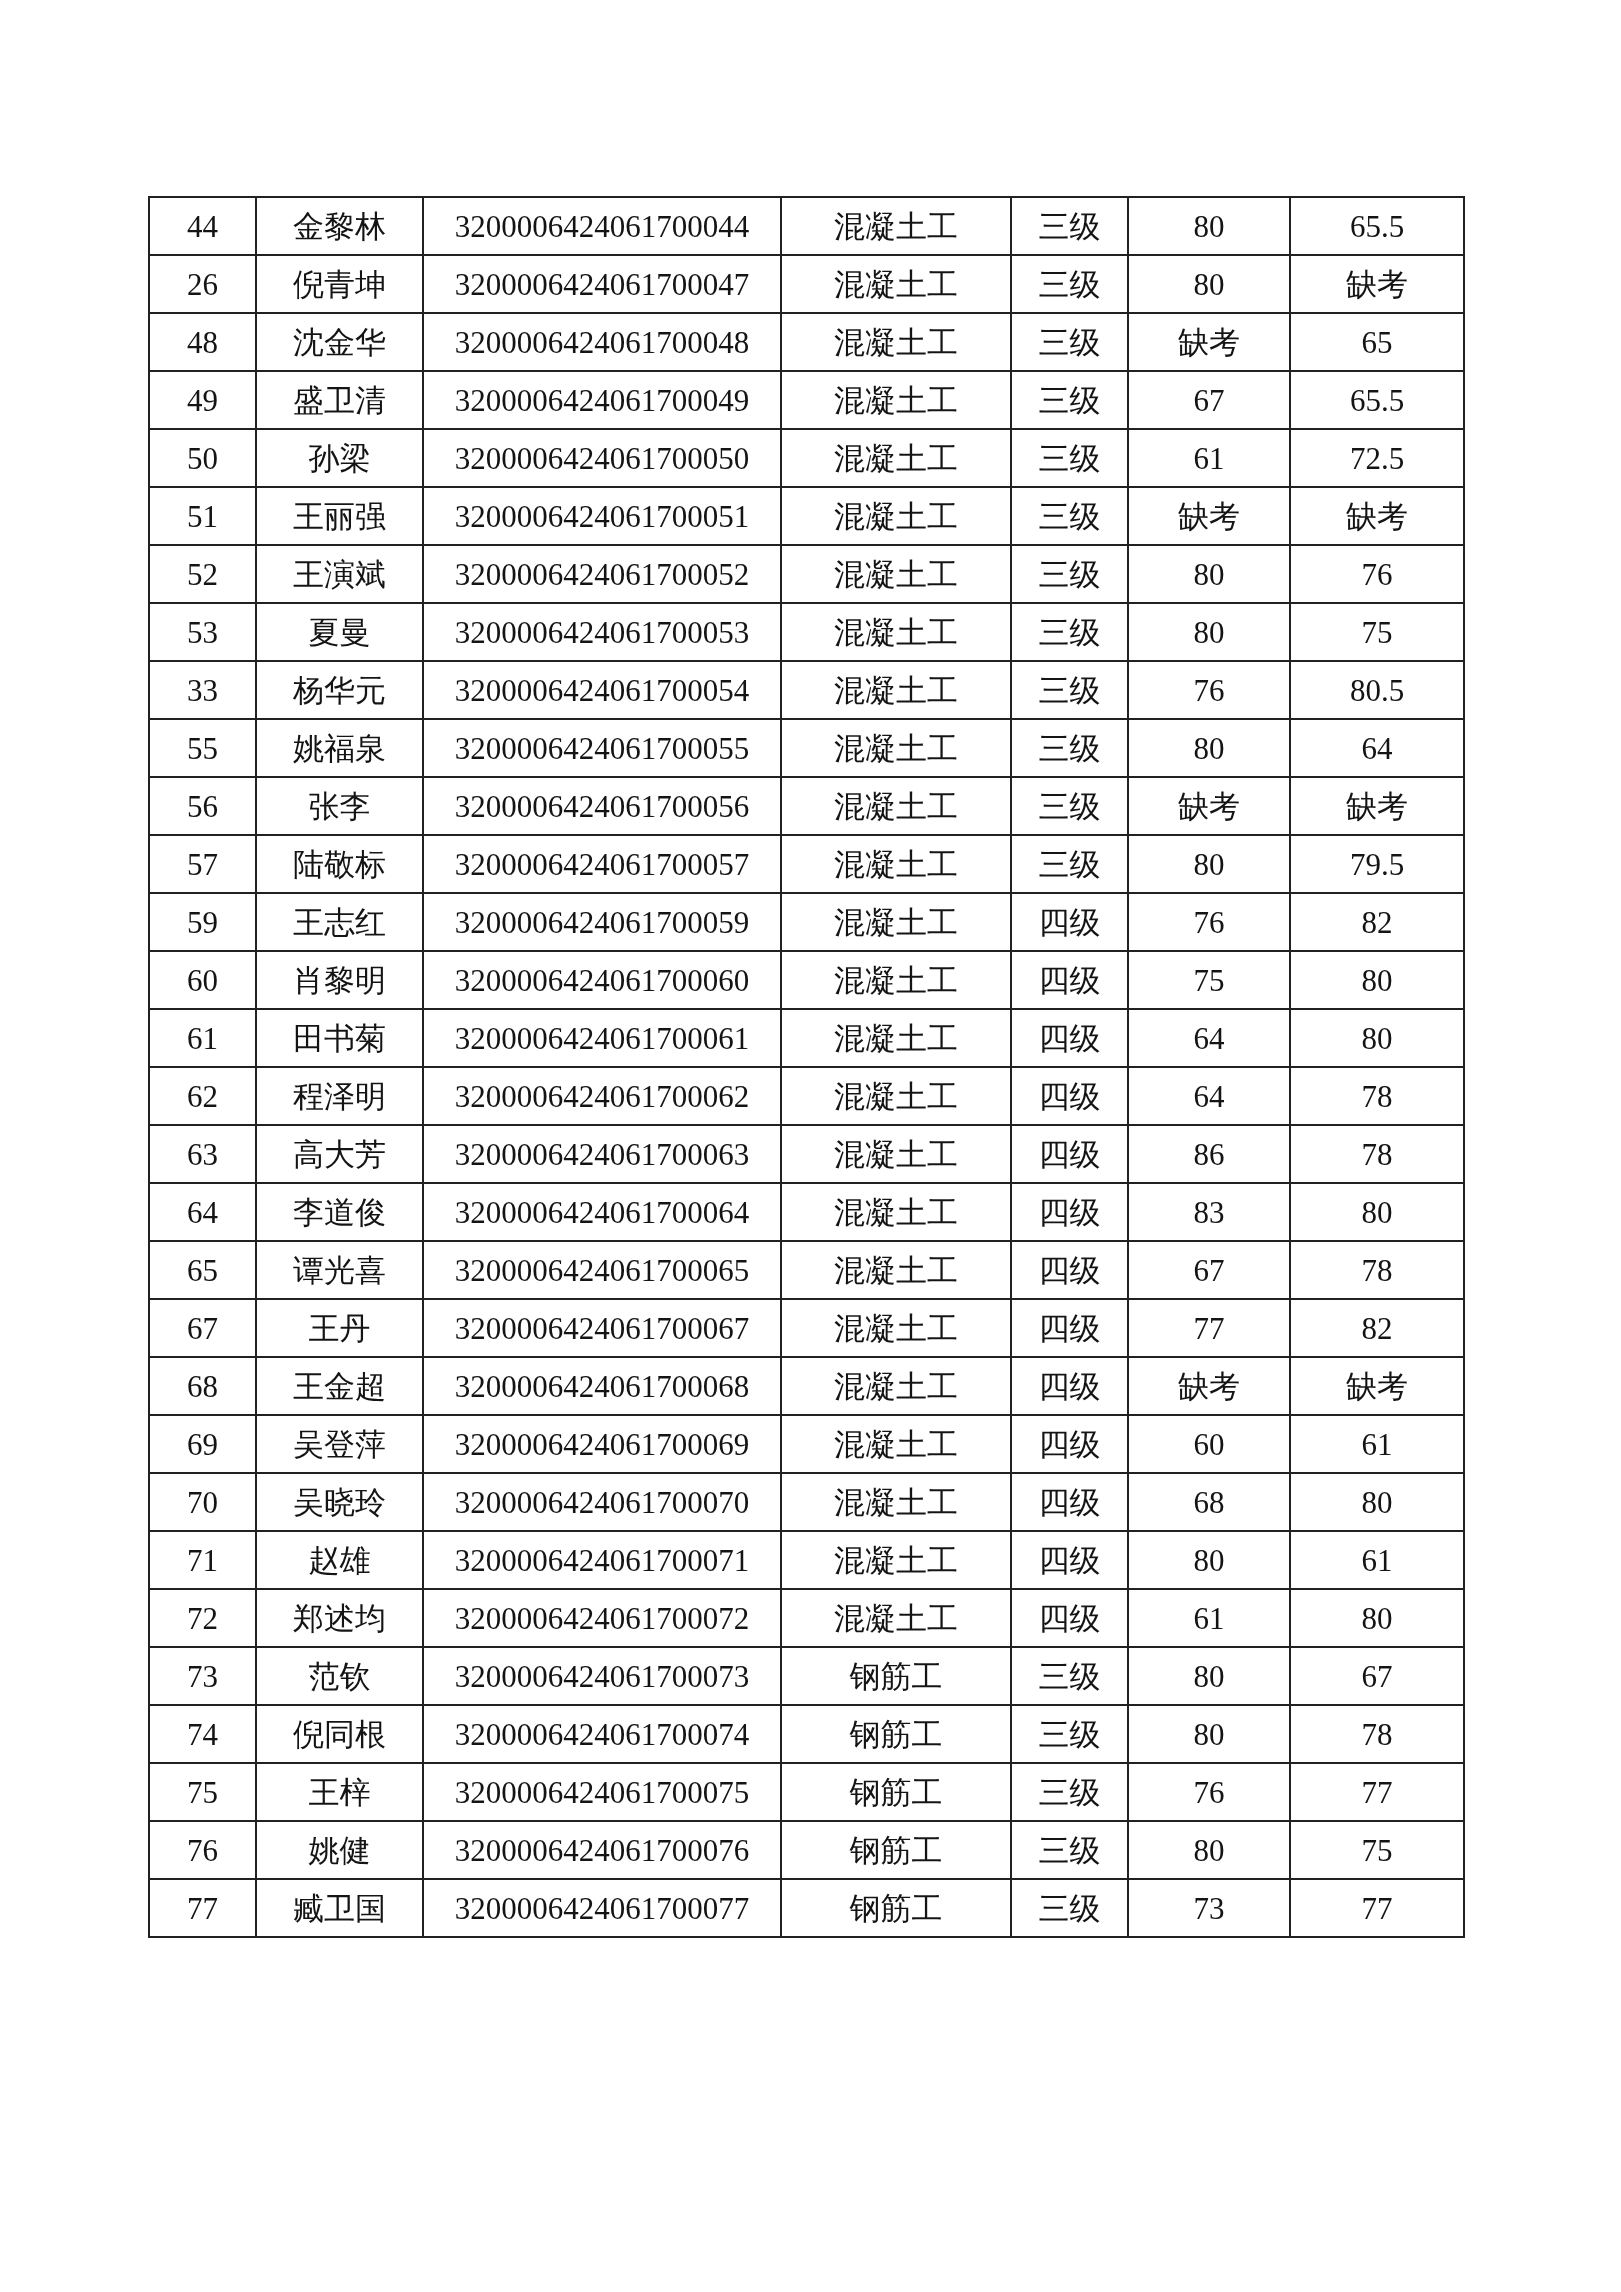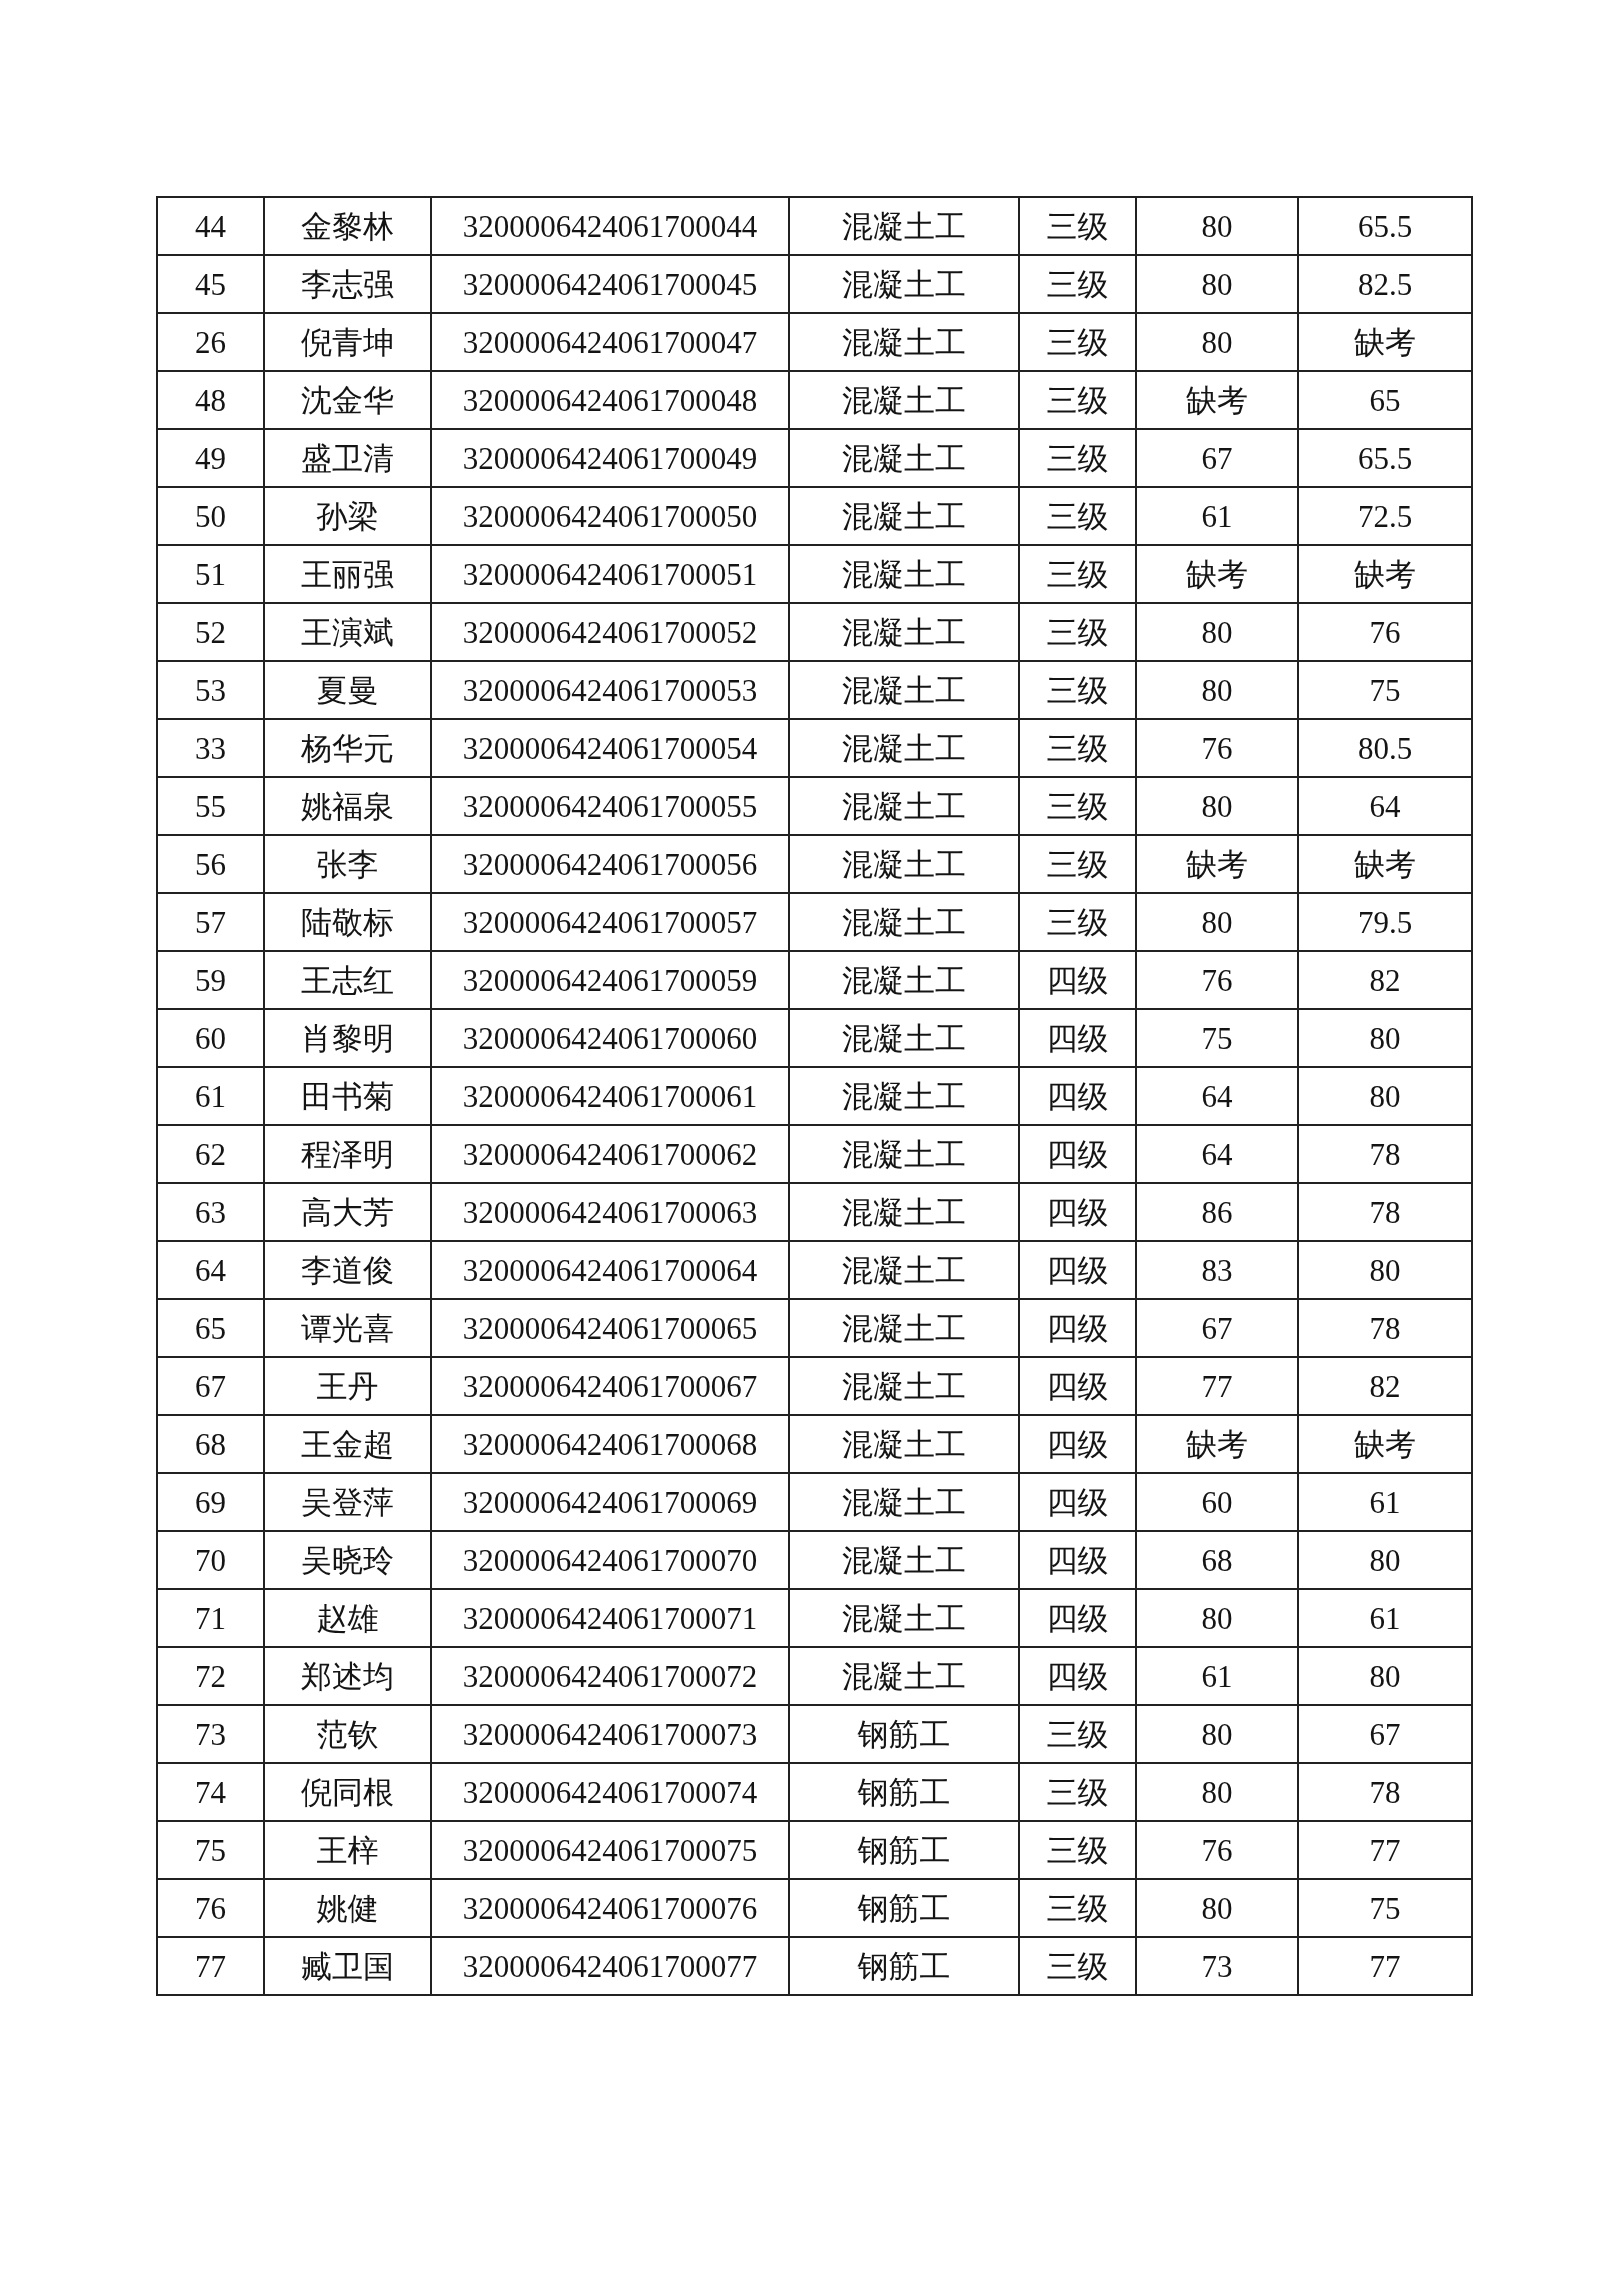--- a/index.html
+++ b/index.html
@@ -10,21 +10,21 @@
   .page {
     position: relative;
     width: 1621px;
     height: 2293px;
     background: #ffffff;
     font-family: "Liberation Serif", "DejaVu Serif", serif;
     color: #111111;
   }
   table.results {
     position: absolute;
-    left: 156px;
+    left: 148px;
     top: 196px;
     border-collapse: collapse;
     table-layout: fixed;
     background: #ffffff;
   }
   table.results td {
     border: 2px solid #212121;
     height: 56px;
     padding: 0 3.9px;
     text-align: center;
@@ -61,29 +61,20 @@
   <tr>
     <td>44</td>
     <td>金黎林</td>
     <td>3200006424061700044</td>
     <td>混凝土工</td>
     <td>三级</td>
     <td>80</td>
     <td>65.5</td>
   </tr>
 
-  <tr>
-    <td>45</td>
-    <td>李志强</td>
-    <td>3200006424061700045</td>
-    <td>混凝土工</td>
-    <td>三级</td>
-    <td>80</td>
-    <td>82.5</td>
-  </tr>
 
 
   <tr>
     <td>26</td>
     <td>倪青坤</td>
     <td>3200006424061700047</td>
     <td>混凝土工</td>
     <td>三级</td>
     <td>80</td>
     <td>缺考</td>

